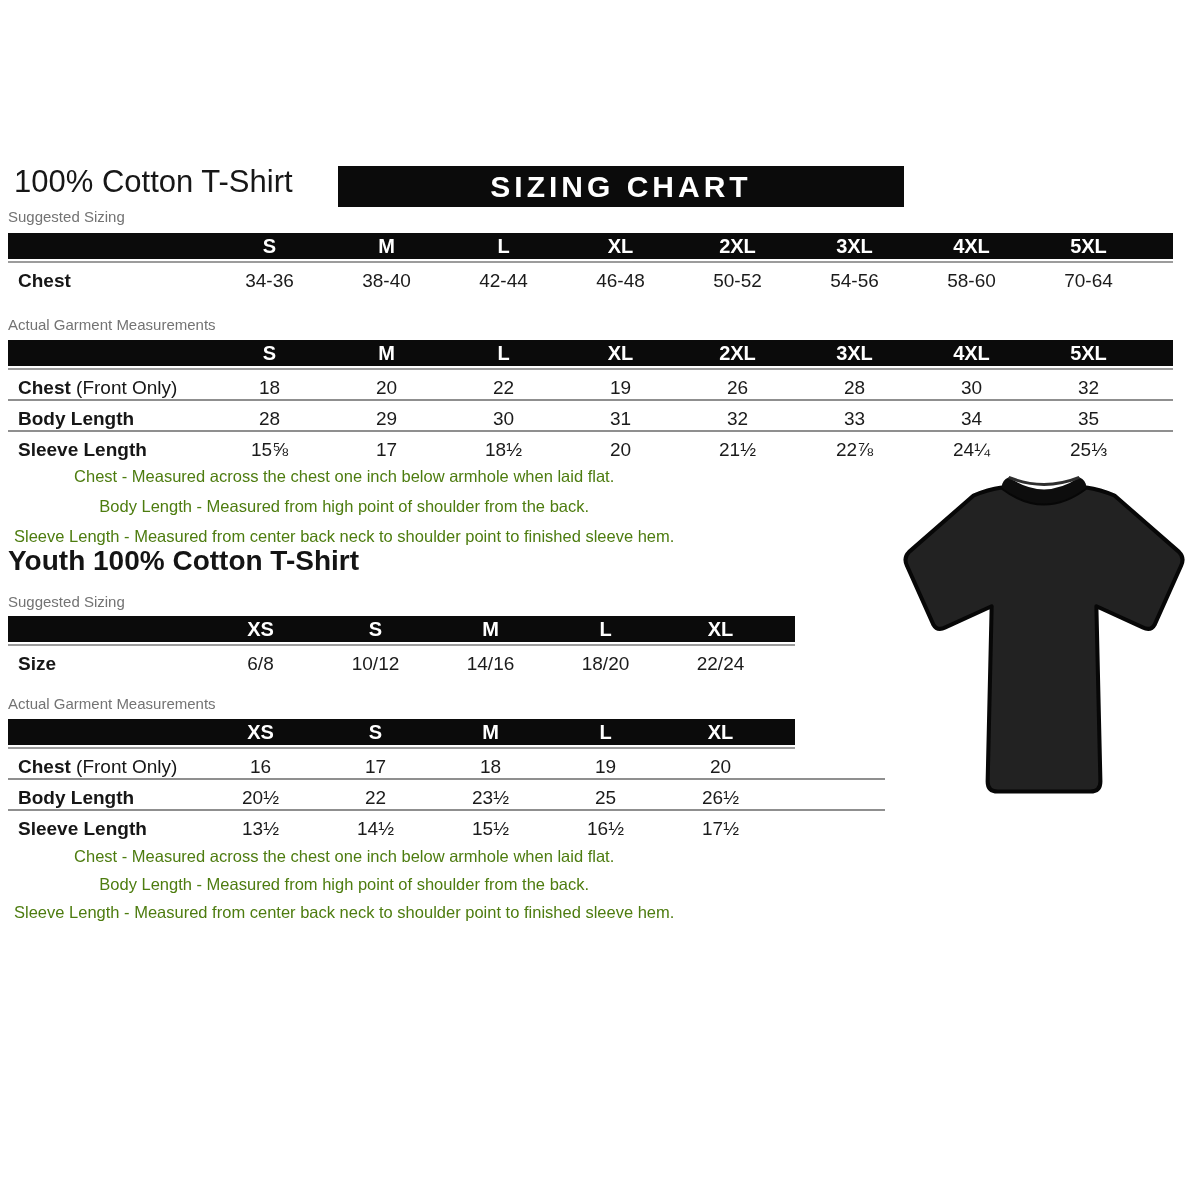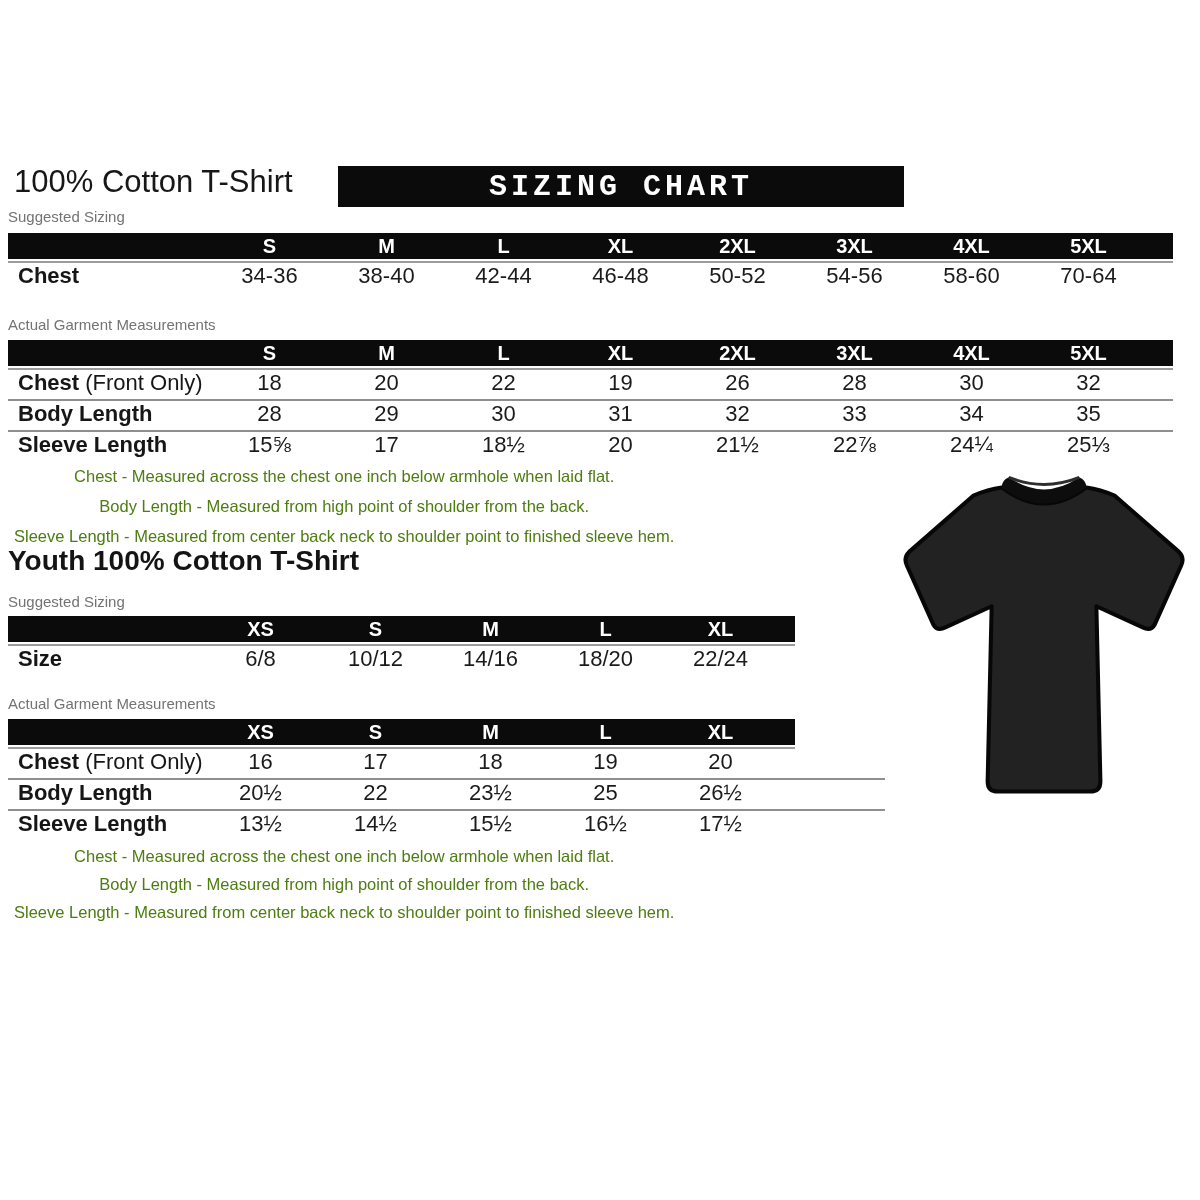--- a/index.html
+++ b/index.html
@@ -5,29 +5,29 @@
   html,body{margin:0;padding:0;}
   body{
     width:1200px;height:1200px;position:relative;background:#ffffff;
     font-family:"Liberation Sans", sans-serif;color:#1b1b1b;
     -webkit-font-smoothing:antialiased;
   }
   .abs{position:absolute;text-align:center;}
   
   .page-title{left:14px;top:164px;font-size:31px;font-weight:400;color:#171717;}
   .banner{left:338px;top:166px;width:566px;height:41px;background:#0b0b0b;
-          display:flex;align-items:center;justify-content:center;font-family:Liberation Mono, monospace;}
+          display:flex;align-items:center;justify-content:center;}
   .banner span{color:#ffffff;font-weight:700;font-size:30px;letter-spacing:4px;}
   .seclabel{font-size:15px;color:#737373;}
   .youth-title{left:8px;top:545px;font-size:28px;font-weight:700;color:#141414;}
   
   .sizetable{position:absolute;}
   .hdr-row{display:flex;align-items:center;background:#0b0b0b;height:26px;}
   .hairline{height:2px;background:#9c9c9c;margin-top:2px;}
-  .datarow{display:flex;align-items:flex-start;height:29px;font-size:22px;}
+  .datarow{display:flex;align-items:flex-end;height:29px;font-size:19px;}
   .sep{border-bottom:2px solid #8f8f8f;}
   .cell{text-align:center;}
   .hdr-row .cell{color:#ffffff;font-weight:700;font-size:20px;}
   .cell-label{padding-left:10px;box-sizing:border-box;font-weight:700;color:#161616;}
   .cell-label .lblnote{font-weight:400;}
   .adult{width:1165px;}
   .adult .cell-label{width:203px;}
   .adult .cell{width:117px;}
   .yth .hdr-row{width:787px;}
   .yth .cell-label{width:195px;}

